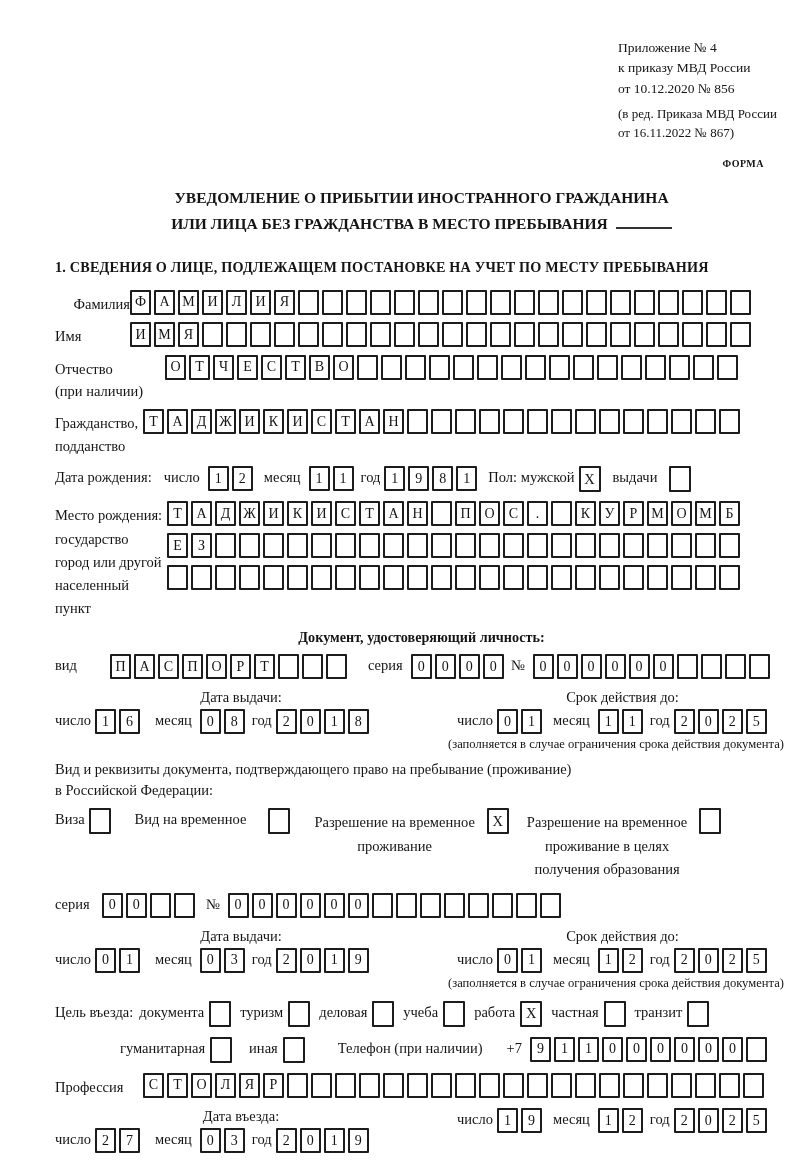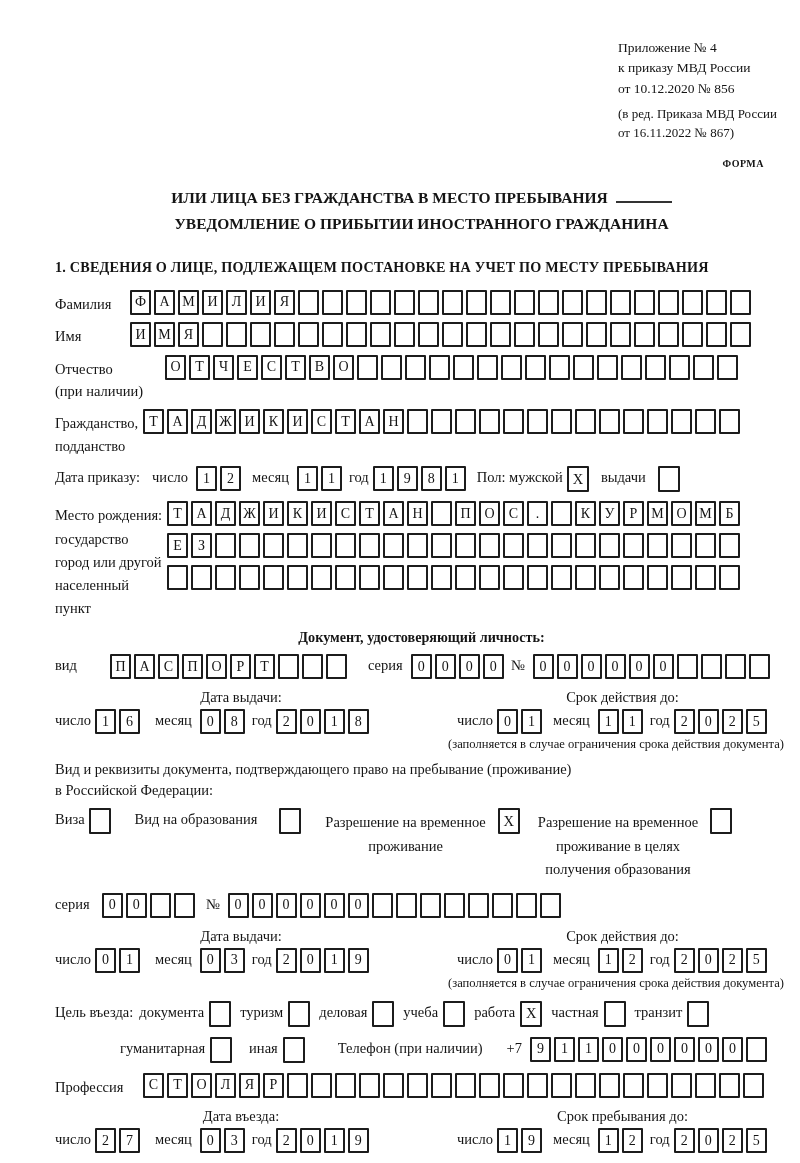--- a/index.html
+++ b/index.html
@@ -58,27 +58,27 @@
     <div>к приказу МВД России</div>
     <div>от 10.12.2020 № 856</div>
   </div>
   <div class="annex-note">
     <div>(в ред. Приказа МВД России</div>
     <div>от 16.11.2022 № 867)</div>
   </div>
   <div class="form-label">ФОРМА</div>
 
   <div class="title">
+    <div>УВЕДОМЛЕНИЕ О ПРИБЫТИИ ИНОСТРАННОГО ГРАЖДАНИНА</div>
     <div><span>ИЛИ ЛИЦА БЕЗ ГРАЖДАНСТВА В МЕСТО ПРЕБЫВАНИЯ</span><span class="blank-line"></span></div>
-    <div>УВЕДОМЛЕНИЕ О ПРИБЫТИИ ИНОСТРАННОГО ГРАЖДАНИНА</div>
   </div>
 
   <div class="section-title">1. СВЕДЕНИЯ О ЛИЦЕ, ПОДЛЕЖАЩЕМ ПОСТАНОВКЕ НА УЧЕТ ПО МЕСТУ ПРЕБЫВАНИЯ</div>
 
-  <div class="row" style="margin-top:14px;">
+  <div class="row" style="margin-top:14px;text-align:right;">
     <div class="lblcol w75">Фамилия</div>
     <div class="boxcol boxes">
         <span class="cell">Ф</span>
         <span class="cell">А</span>
         <span class="cell">М</span>
         <span class="cell">И</span>
         <span class="cell">Л</span>
         <span class="cell">И</span>
         <span class="cell">Я</span>
         <span class="cell"></span>
@@ -196,21 +196,21 @@
         <span class="cell"></span>
         <span class="cell"></span>
         <span class="cell"></span>
         <span class="cell"></span>
         <span class="cell"></span>
         <span class="cell"></span>
       </div>
   </div>
 
   <div class="row" style="align-items:flex-start;margin-top:9px;">
-    <span class="inline-lbl">Дата приказу:</span>
+    <span class="inline-lbl">Дата рождения:</span>
     <span class="inline-lbl gap12">число</span>
     <span class="boxes gap8">
         <span class="cell">1</span>
         <span class="cell">2</span>
       </span>
     <span class="inline-lbl gap8">месяц</span>
     <span class="boxes gap8">
         <span class="cell">1</span>
         <span class="cell">1</span>
       </span>
@@ -402,21 +402,21 @@
 
   <div class="plain-line">Вид и реквизиты документа, подтверждающего право на пребывание (проживание)</div>
   <div class="plain-line" style="margin-top:4px;">в Российской Федерации:</div>
 
   <div class="opt-row">
     <div class="opt">
       <span class="inline-lbl">Виза</span>
       <span class="cellbox gap4"></span>
     </div>
     <div class="opt gap24">
-      <span class="inline-lbl">Вид на образования</span>
+      <span class="inline-lbl">Вид на временное</span>
       <span class="cellbox" style="margin-left:22px;"></span>
     </div>
     <div class="opt gap24">
       <span class="prelines" style="padding-top:3px;">Разрешение на временное
 проживание</span>
       <span class="cellbox gap12">X</span>
     </div>
     <div class="opt gap18">
       <span class="prelines" style="padding-top:3px;">Разрешение на временное
 проживание в целях
@@ -605,21 +605,20 @@
         <span class="inline-lbl gap4">год</span>
         <span class="boxes gap4">
             <span class="cell">2</span>
             <span class="cell">0</span>
             <span class="cell">1</span>
             <span class="cell">9</span>
           </span>
       </div>
     </div>
     <div class="date-col-right">
-      <div class="date-heading">Срок пребывания до:</div>
       <div class="dategroup">
         <span class="inline-lbl">число</span>
         <span class="boxes gap4">
             <span class="cell">1</span>
             <span class="cell">9</span>
           </span>
         <span class="inline-lbl gap8">месяц</span>
         <span class="boxes gap8">
             <span class="cell">1</span>
             <span class="cell">2</span>

